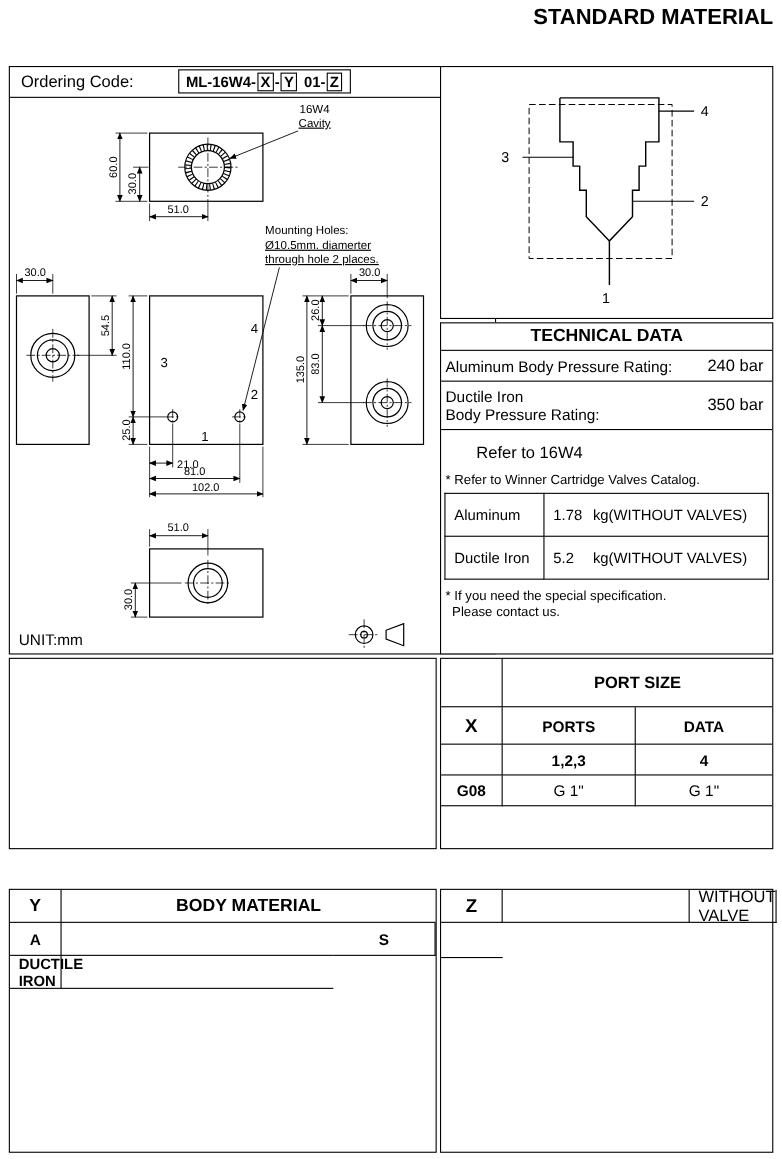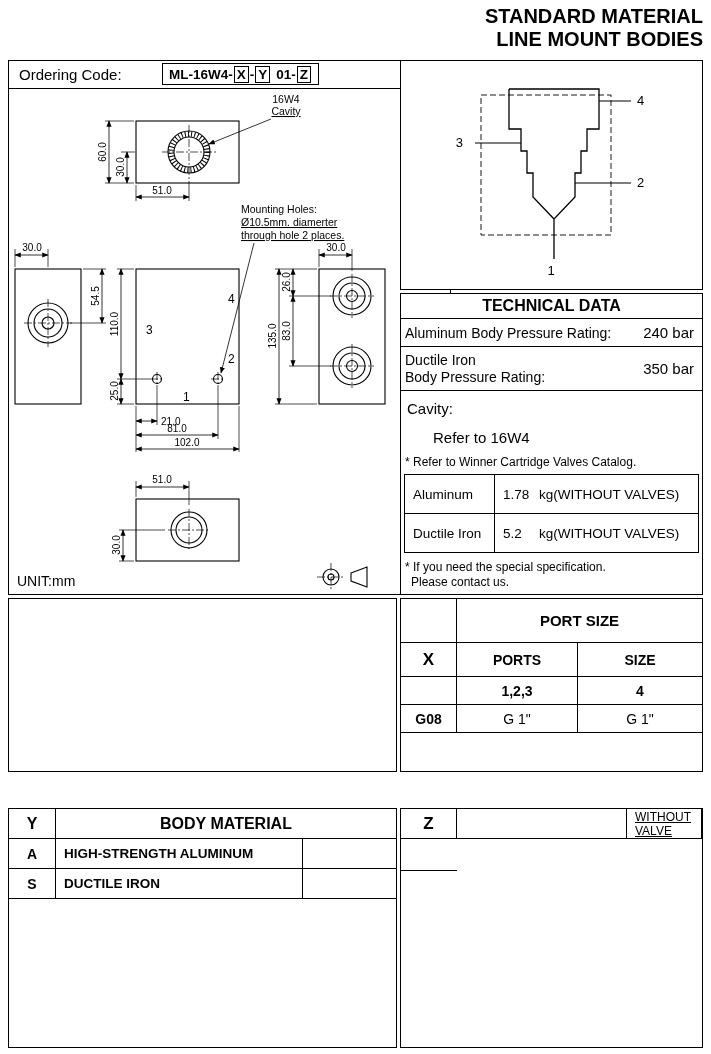--- a/index.html
+++ b/index.html
@@ -81,30 +81,29 @@
   .pt-title { font-weight:bold; font-size:15px; }
 
   .bm-grid { left:8px; top:808px; width:389px; height:240px; display:grid;
              grid-template-columns:47px 247px 1fr; grid-template-rows:30px 30px 30px 1fr; }
   .bm-title { font-weight:bold; font-size:16px; }
   .bm-label { font-weight:bold; font-size:13.5px; }
 
   .cv-grid { left:400px; top:808px; width:303px; height:240px; display:grid;
              grid-template-columns:56px 170px 1fr; grid-template-rows:30px 32px 1fr; }
   .cv-title { font-weight:bold; font-size:14.5px; }
-  .cv-option { font-size:12px;text-decoration:underline; }
+  .cv-option { font-size:15px; }
 </style>
 </head>
 <body>
 
 <div class="page">
 
   <div class="title-block">
     <div>STANDARD MATERIAL</div>
-    <div>LINE MOUNT BODIES</div>
   </div>
 
   <section class="abs panel main-box">
     <div class="ordering-row">
       <span>Ordering Code:</span>
       <span class="code-box"><span>ML-16W4-</span><span class="boxed">X</span><span>-</span><span class="boxed">Y</span><span class="code-mid">01-</span><span class="boxed">Z</span></span>
     </div>
 
     <svg class="drawing-svg" width="386" height="502" viewBox="0 0 386 502">
       <defs>
@@ -327,21 +326,20 @@
       <span>Aluminum Body Pressure Rating:</span>
       <span class="val">240 bar</span>
     </div>
     <div class="tech-row r2">
       <span>
         <span>Ductile Iron</span><br>
         <span>Body Pressure Rating:</span>
       </span>
       <span class="val">350 bar</span>
     </div>
-    <div class="cavity-label">Cavity:</div>
     <div class="cavity-value">Refer to 16W4</div>
     <div class="cavity-note">* Refer to Winner Cartridge Valves Catalog.</div>
     <table class="wtable">
       <tbody>
         <tr>
           <td class="mat">Aluminum</td>
           <td><span class="wnum">1.78</span><span>kg(WITHOUT VALVES)</span></td>
         </tr>
         <tr>
           <td class="mat">Ductile Iron</td>
@@ -355,35 +353,34 @@
     </div>
   </section>
 
   <section class="abs panel notes-box"></section>
 
   <section class="abs panel port-grid">
     <div class="cell bR bB"></div>
     <div class="cell bB span23 pt-title">PORT SIZE</div>
     <div class="cell bR bB bold big">X</div>
     <div class="cell bR bB bold">PORTS</div>
-    <div class="cell bB bold">SIZE</div>
+    <div class="cell bB bold">DATA</div>
     <div class="cell bR bB"></div>
     <div class="cell bR bB bold">1,2,3</div>
     <div class="cell bB bold">4</div>
     <div class="cell bR bB bold">G08</div>
     <div class="cell bR bB">G 1"</div>
     <div class="cell bB">G 1"</div>
     <div class="cell spanAll"></div>
   </section>
 
   <section class="abs panel bm-grid">
     <div class="cell bR bB bm-title">Y</div>
     <div class="cell bB span23 bm-title">BODY MATERIAL</div>
     <div class="cell bR bB bold">A</div>
-    <div class="cell bR bB left bm-label">HIGH-STRENGTH ALUMINUM</div>
     <div class="cell bB"></div>
     <div class="cell bR bB bold">S</div>
     <div class="cell bR bB left bm-label">DUCTILE IRON</div>
     <div class="cell bB"></div>
     <div class="cell spanAll"></div>
   </section>
 
   <section class="abs panel cv-grid">
     <div class="cell bR bB bold big">Z</div>
     <div class="cell bR bB"></div>

